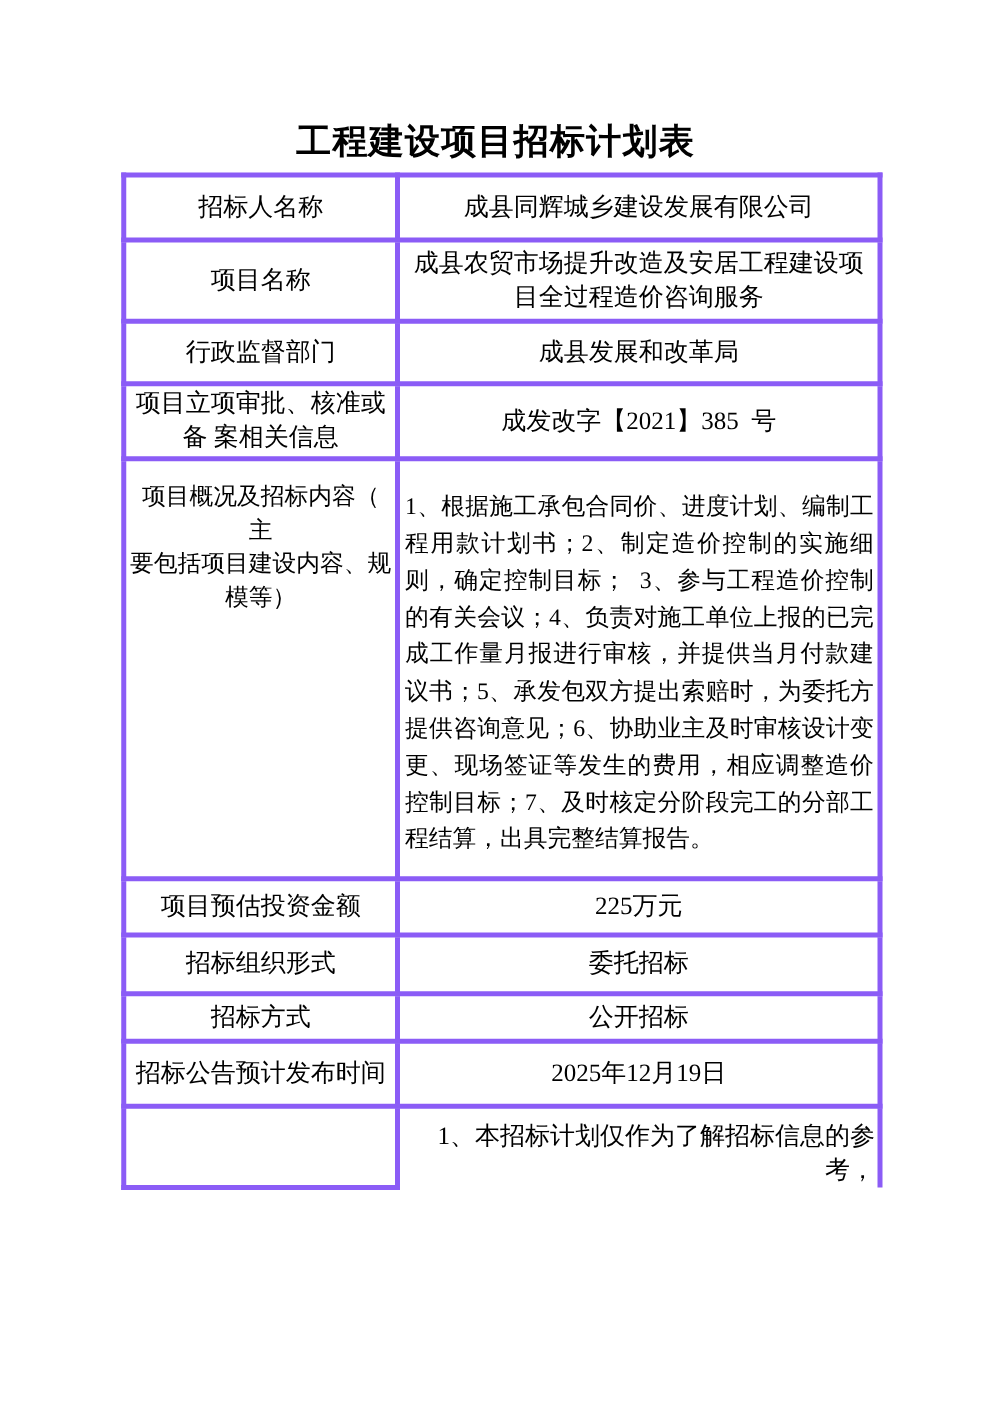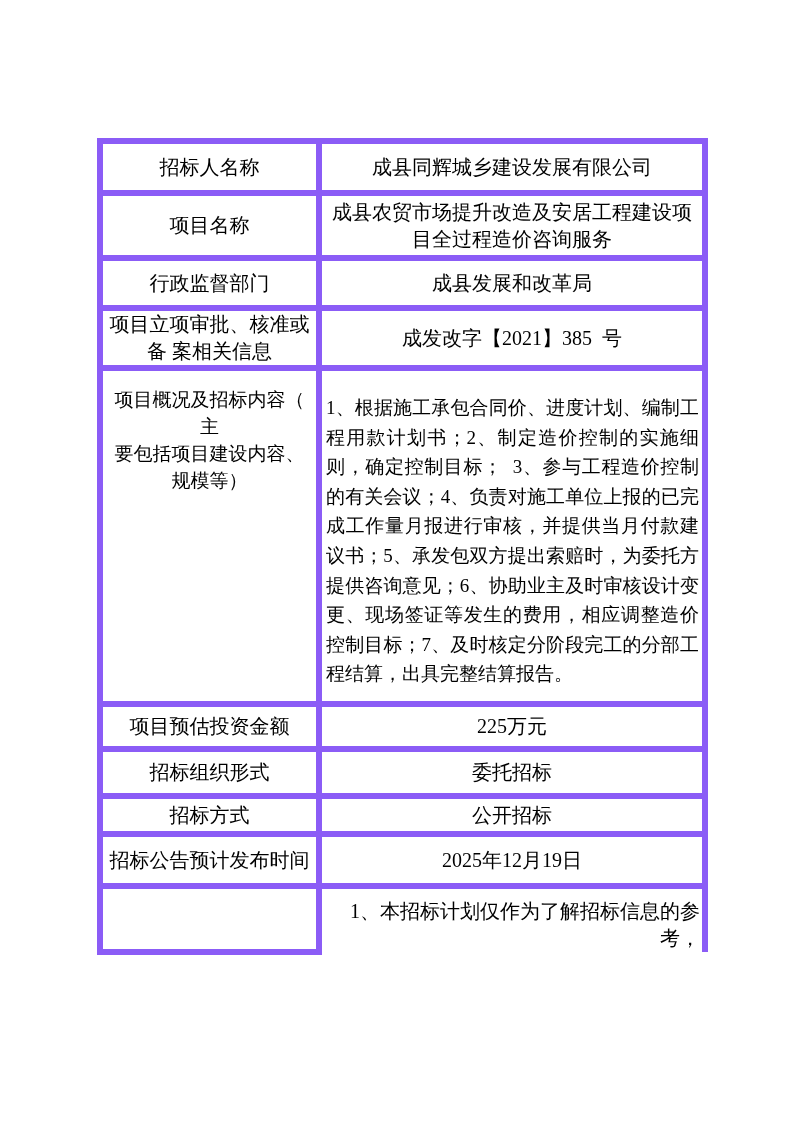--- a/index.html
+++ b/index.html
@@ -28,21 +28,21 @@
     position: absolute;
     top: 138px;
     left: 97px;
     width: 605px;
     border-collapse: collapse;
     table-layout: fixed;
   }
   col.c1 { width: 219px; }
   col.c2 { width: 386px; }
   td {
-    border: 6px solid #8b5cf6;
+    border: 4px solid #8b5cf6;
     padding: 0 3px;
     font-size: 20px;
     line-height: 27px;
     text-align: center;
     vertical-align: middle;
     white-space: pre-wrap;
     word-break: break-all;
     overflow: hidden;
   }
   tr.r1  { height: 52px; }
@@ -79,20 +79,21 @@
     text-align: right;
     padding: 9px 2px 0 4px;
     border-bottom: none;
   }
 </style>
 </head>
 <body>
 
 <div class="page">
 
+  <div class="doc-title">工程建设项目招标计划表</div>
 
   <table class="plan">
     <colgroup>
         <col class="c1">
         <col class="c2">
       </colgroup>
     <tbody>
       <tr class="r1">
         <td class="lbl">招标人名称</td>
         <td class="val">成县同辉城乡建设发展有限公司</td>

